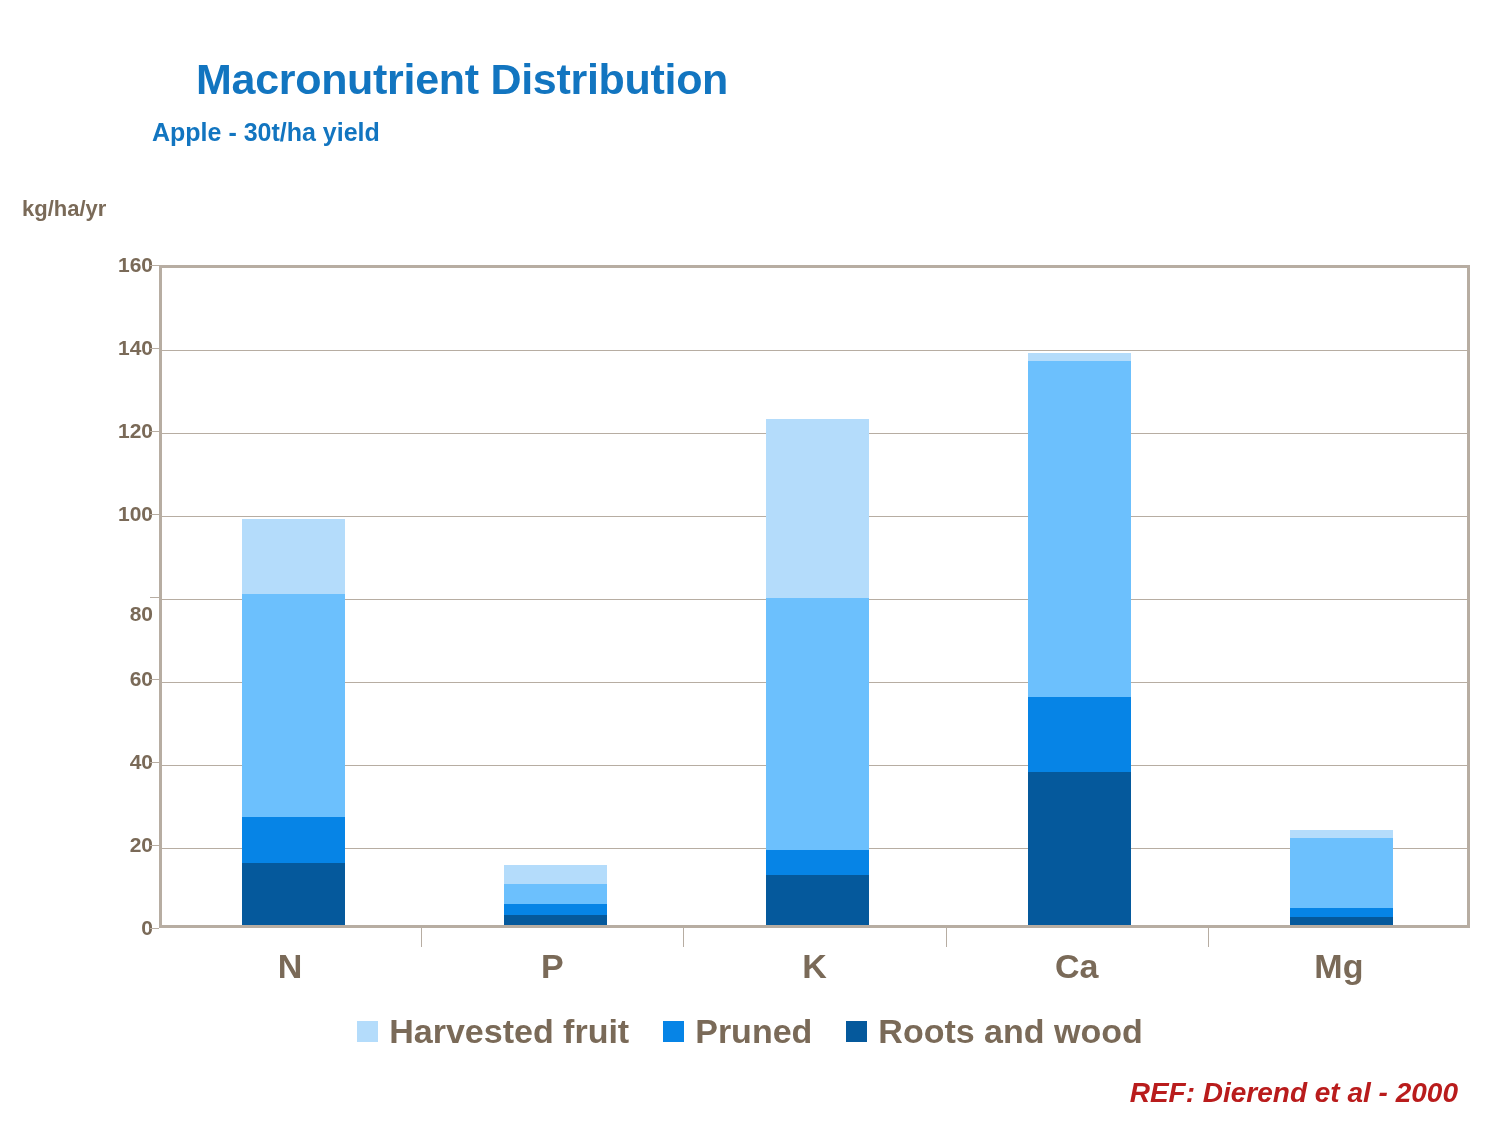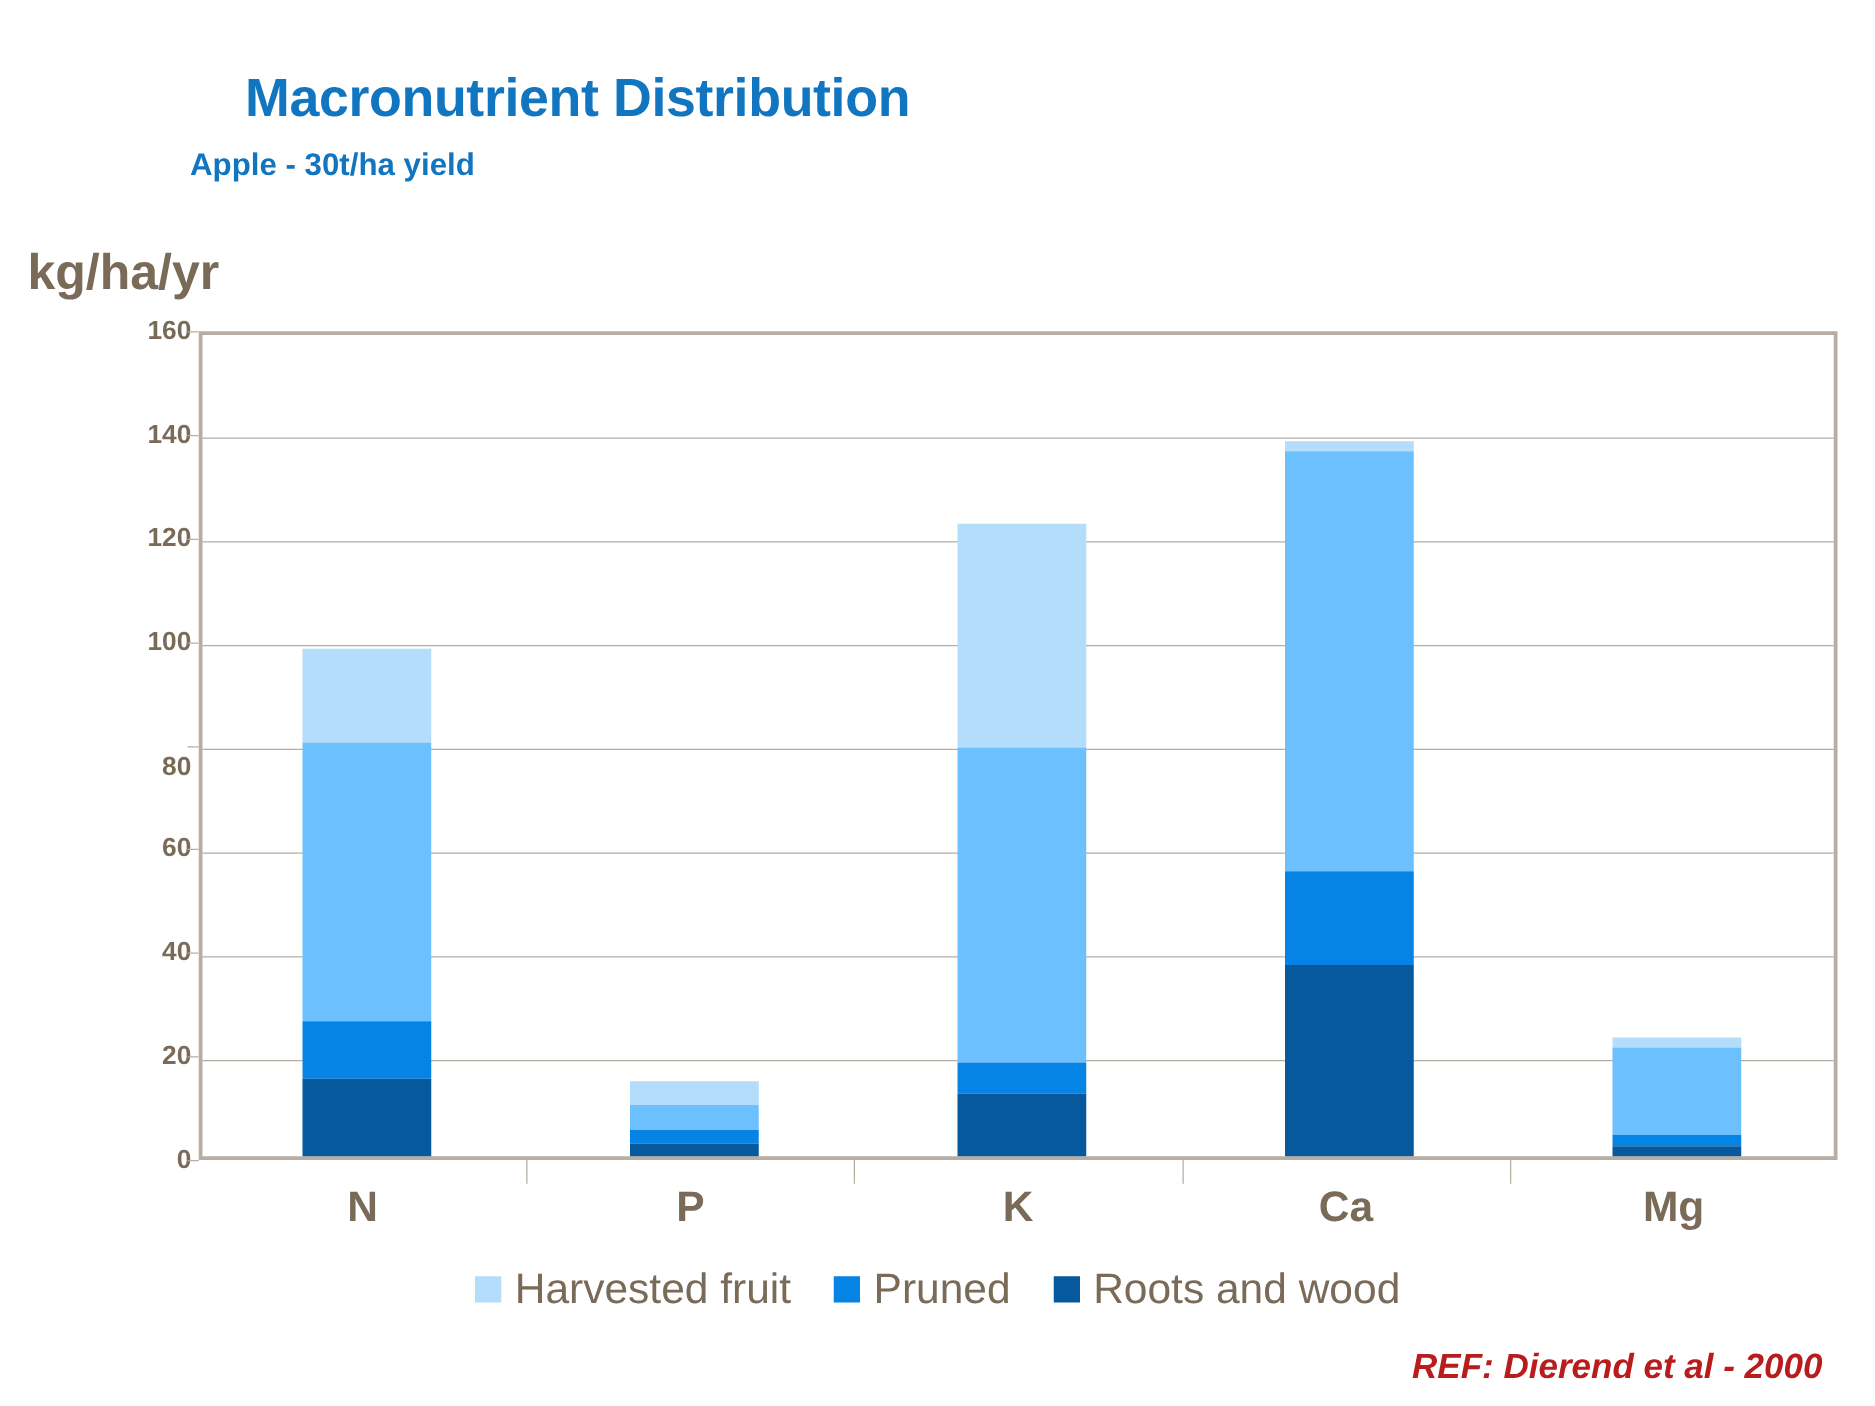--- a/index.html
+++ b/index.html
@@ -36,21 +36,21 @@
     font-weight: bold;
     color: #1275C0;
     white-space: nowrap;
   }
 
   
   #y-axis-unit {
     position: absolute;
     left: 22px;
     top: 196px;
-    font-size: 40px;
+    font-size: 22px;
     font-weight: bold;
     color: #7A6A58;
     white-space: nowrap;
   }
 
   
   #plot-area {
     position: absolute;
     left: 159px;
     top: 265px;
@@ -139,21 +139,21 @@
     gap: 11px;
   }
   .legend-swatch {
     width: 21px;
     height: 21px;
     display: block;
     flex: 0 0 auto;
   }
   .legend-label {
     font-size: 34px;
-    font-weight: normal;
+    font-weight: bold;
     color: #7A6A58;
     white-space: nowrap;
     line-height: 1;
     text-align: right;
   }
 
   
   #reference-note {
     position: absolute;
     right: 42px;

